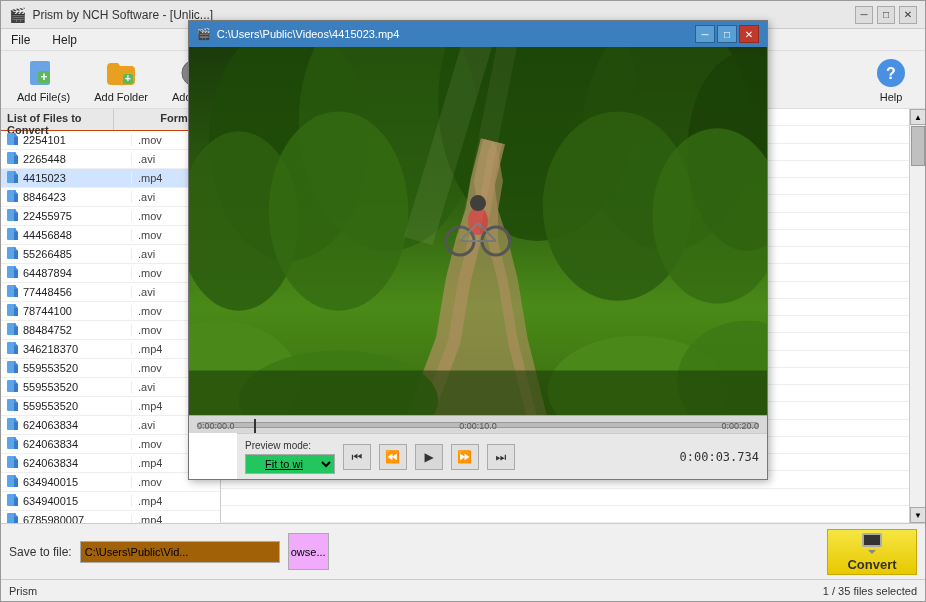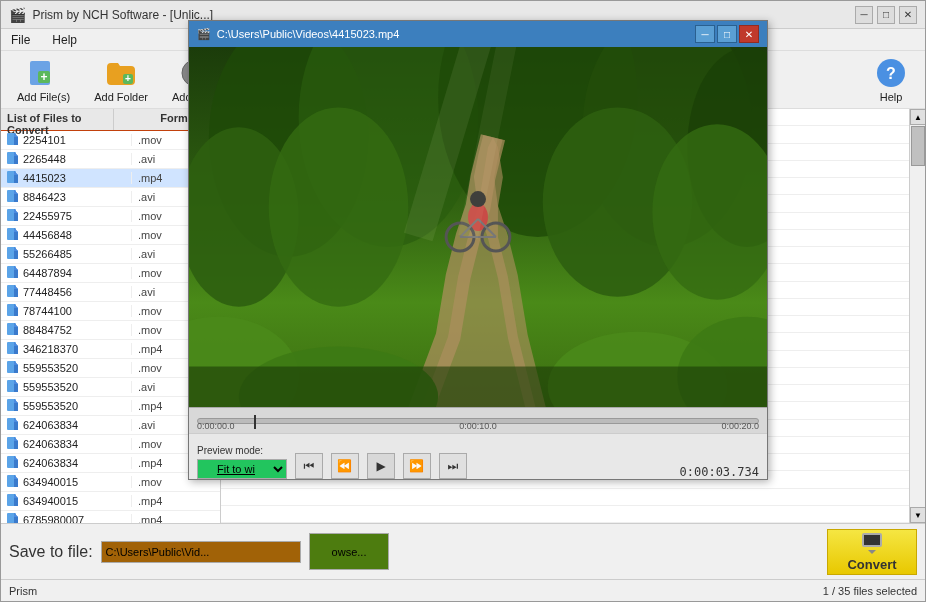--- a/index.html
+++ b/index.html
@@ -244,37 +244,37 @@
     .bottom-bar {
       height: 56px;
       background: #f0f0f0;
       border-top: 1px solid #ccc;
       display: flex;
       align-items: center;
       padding: 4px 8px;
       gap: 8px;
     }
     .bottom-label {
-      font-size: 16px;
+      font-size: 12px;
       color: #333;
       white-space: nowrap;
     }
     .bottom-input {
       height: 22px;
       border: 1px solid #aaa;
       background: #a16207;
       font-size: 11px;
       padding: 1px 4px;
       width: 200px;
     }
     .bottom-browse-btn {
       height: 37px;
-      background: #4d7c0f;
+      background: #f0abfc;
       border: 1px solid #aaa;
-      padding: 0 22px;
+      padding: 0 2px;
       font-size: 11px;
       cursor: pointer;
       white-space: nowrap;
     }
     .convert-btn {
       width: 90px;
       height: 46px;
       background: linear-gradient(to bottom, #f5e642, #e8c800);
       border: 1px solid #c9a800;
       display: flex;
@@ -383,21 +383,21 @@
         #2a4a08 85%,
         #1a2d05 95%,
         #0d1a02 100%
       );
       position: relative;
       overflow: hidden;
     }
 
     
     .timeline-area {
-      height: 26px;
+      height: 18px;
       background: #d8d8d8;
       border-top: 1px solid #aaa;
       display: flex;
       align-items: center;
       padding: 0 8px;
       position: relative;
     }
     .timeline-track {
       flex: 1;
       height: 6px;
@@ -426,23 +426,24 @@
       color: #555;
       pointer-events: none;
     }
 
     
     .video-controls {
       height: 46px;
       background: #e8e8e8;
       border-top: 1px solid #ccc;
       display: flex;
-      align-items: flex-end;
+      align-items: center;
       padding: 0 8px;
       gap: 8px;
+      margin-left: 48px;
     }
     .preview-mode-section {
       display: flex;
       flex-direction: column;
       gap: 3px;
     }
     .preview-mode-label {
       font-size: 10px;
       color: #333;
     }

